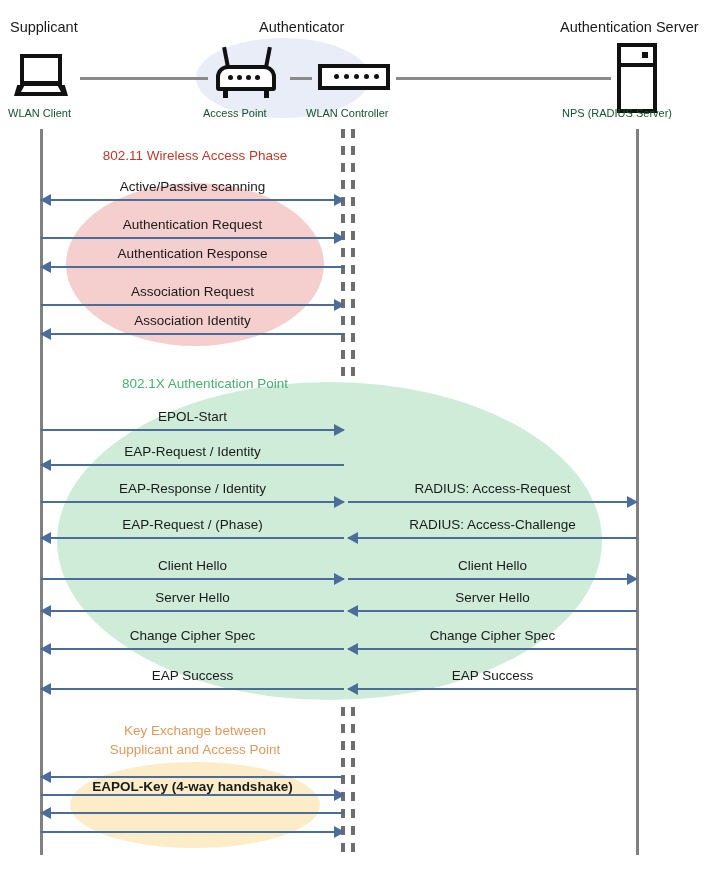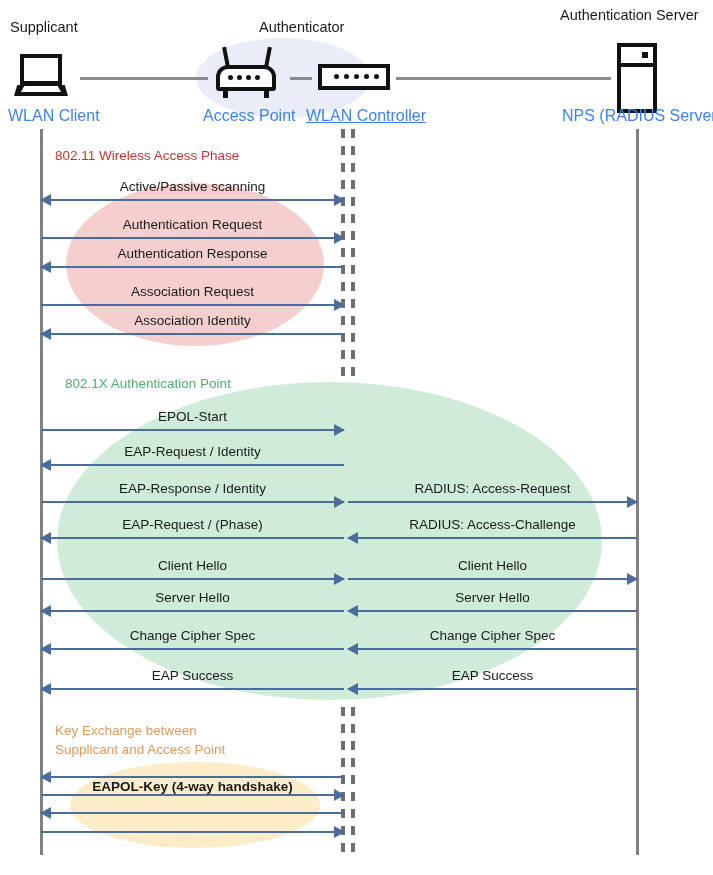--- a/index.html
+++ b/index.html
@@ -20,22 +20,22 @@
 
   
   .role-label {
     position: absolute;
     font-size: 14.5px;
     color: #1a1a1a;
     white-space: nowrap;
   }
   .node-label {
     position: absolute;
-    font-size: 16px;
-    color: #3b82f6;
+    font-size: 11px;
+    color: #14532d;
     white-space: nowrap;
   }
 
   
   .halo {
     position: absolute;
     background: #e8edf7;
     border-radius: 50%;
   }
 
@@ -170,20 +170,21 @@
     border-radius: 50%;
   }
   .blob-red   { background: #f4cfcd; }
   .blob-green { background: #cfecd9; }
   .blob-amber { background: #fcecc8; }
 
   
   .phase-title {
     position: absolute;
     font-size: 13.5px;
+    text-align: center;
     line-height: 19px;
     white-space: pre-line;
   }
 
   
   .msg {
     position: absolute;
     height: 0;
   }
   .msg-line {
@@ -225,21 +226,21 @@
 <div id="stage">
 
   <div class="halo" style="left:196px; top:38px; width:174px; height:80px;"></div>
 
   <div class="wire" style="left:80px; top:77px; width:128px;"></div>
   <div class="wire" style="left:290px; top:77px; width:22px;"></div>
   <div class="wire" style="left:396px; top:77px; width:215px;"></div>
 
   <div class="role-label" style="left:10px; top:19px;text-align:center;">Supplicant</div>
   <div class="role-label" style="left:259px; top:19px;">Authenticator</div>
-  <div class="role-label" style="left:560px; top:7px;">Authentication Server</div>
+  <div class="role-label" style="left:560px; top:19px;">Authentication Server</div>
 
   <div class="icon-box" style="left:14px; top:54px; width:54px; height:44px;">
     <div class="laptop-screen"></div>
     <div class="laptop-base"></div>
     <div class="laptop-base-inner"></div>
   </div>
 
   <div class="icon-box" style="left:216px; top:51px; width:64px; height:48px;">
     <div class="ap-ant" style="left:8px;  transform: rotate(-11deg);"></div>
     <div class="ap-ant" style="left:50px; transform: rotate(11deg);"></div>
@@ -266,21 +267,21 @@
   </div>
 
   <div class="icon-box" style="left:617px; top:43px; width:40px; height:70px;">
     <div class="srv-body"></div>
     <div class="srv-div"></div>
     <div class="srv-led"></div>
   </div>
 
   <div class="node-label" style="left:8px; top:107px;">WLAN Client</div>
   <div class="node-label" style="left:203px; top:107px;">Access Point</div>
-  <div class="node-label" style="left:306px; top:107px;text-decoration:underline;">WLAN Controller</div>
+  <div class="node-label" style="left:306px; top:107px;">WLAN Controller</div>
   <div class="node-label" style="left:562px; top:107px;">NPS (RADIUS Server)</div>
 
   <div class="lifeline" style="left:40px; top:129px; height:726px;"></div>
   <div class="lifeline-dashed" style="left:341px; top:129px; height:726px;"></div>
   <div class="lifeline-dashed" style="left:351px; top:129px; height:726px;"></div>
   <div class="lifeline" style="left:636px; top:129px; height:726px;"></div>
 
   <div class="phase-blob blob-red" style="left:66px; top:183px; width:258px; height:163px;"></div>
   <div class="phase-title" style="left:55px; top:146px; width:280px; color:#c0392b;">802.11 Wireless Access Phase</div>
 

